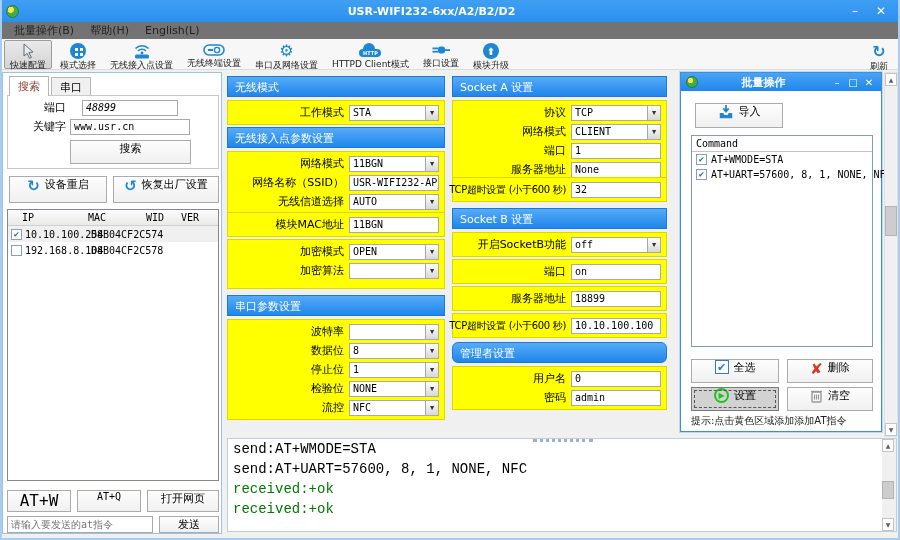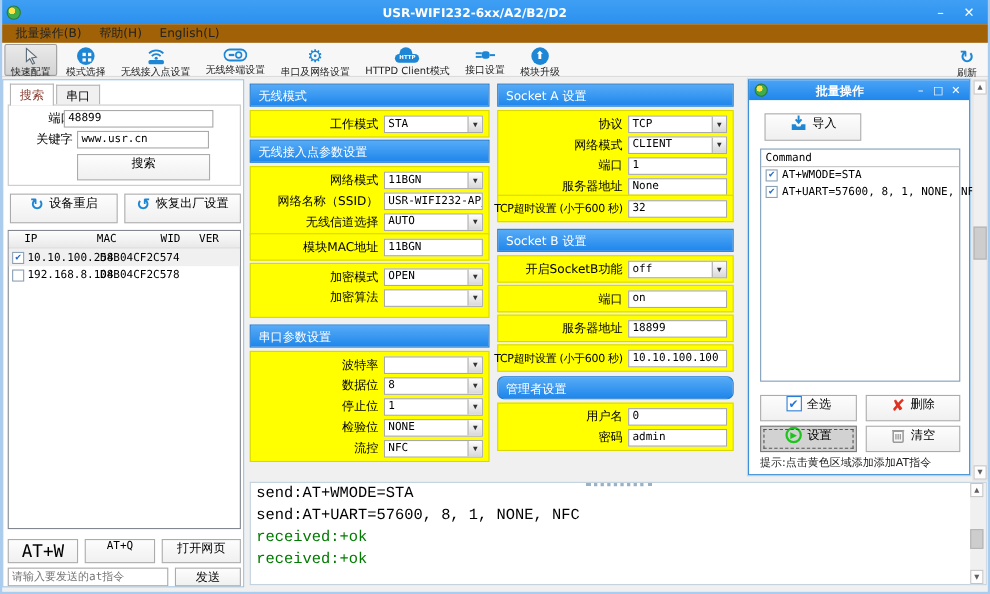--- a/index.html
+++ b/index.html
@@ -6,21 +6,21 @@
   html,body { width:900px; height:540px; overflow:hidden; }
   body { font-family:"DejaVu Sans", sans-serif; font-size:11px; color:#000; background:#f0f0f0; position:relative; }
   .mono { font-family:"DejaVu Sans Mono", monospace; }
 
   
   .titlebar { position:absolute; left:0; top:0; width:900px; height:22px; background:linear-gradient(#3f9ff4,#2b90ee); display:flex; align-items:center; }
   .applogo { width:13px; height:13px; border-radius:50%; margin-left:6px; background:radial-gradient(circle at 35% 35%, #ffe24a 28%, #3fae49 32%); border:1px solid #2d7a33; }
   .titletext { flex:1; text-align:center; color:#fff; font-weight:bold; font-size:11px; }
   .winbtns { display:flex; gap:4px; margin-right:8px; }
   .winbtn { color:#fff; width:22px; text-align:center; font-size:12px; cursor:default; }
-  .menubar { position:absolute; left:0; top:22px; width:900px; height:17px; background:#a16207; display:flex; align-items:center; padding-left:6px; }
+  .menubar { position:absolute; left:0; top:22px; width:900px; height:17px; background:#737373; display:flex; align-items:center; padding-left:6px; }
   .menuitem { padding:1px 8px; font-size:11px; color:#222; }
   .toolbar { position:absolute; left:0; top:39px; width:900px; height:31px; background:#f7f7f7; border-bottom:1px solid #dcdcdc; display:flex; align-items:stretch; padding:1px 4px 0 4px; }
   .tbitem { display:flex; flex-direction:column; align-items:center; justify-content:space-between; padding:2px 5px 2px 5px; margin-right:2px; border:1px solid transparent; }
   .tbitem.active { background:linear-gradient(#e9e9e9,#d4d4d4); border:1px solid #9c9c9c; border-radius:2px; }
   .tbicon { height:17px; display:flex; align-items:center; justify-content:center; color:#1e87d5; }
   .tblabel { font-size:9px; color:#222; white-space:nowrap; }
   .tbspacer { flex:1; }
   .bluecircle { width:16px; height:16px; border-radius:50%; background:#1e87d5; color:#fff; display:flex; align-items:center; justify-content:center; font-size:10px; font-weight:bold; }
   .dots { width:3px; height:3px; background:#fff; box-shadow:5px 0 0 #fff, 0 5px 0 #fff, 5px 5px 0 #fff; margin:-4px 0 0 -4px; }
   .cloud { position:relative; width:24px; height:15px; }
@@ -194,21 +194,21 @@
 </div>
 
 <div class="client">
 
   <div class="leftpanel">
     <span class="tab active" style="left:6px;">搜索</span>
     <span class="tab" style="left:48px;">串口</span>
     <div class="tabframe">
       <div class="lrow" style="left:0;top:4px;width:100%;">
         <span class="flabel" style="width:58px;text-align:right;">端口</span>
-        <span class="field" style="position:absolute;left:50px;width:136px;">48899</span>
+        <span class="field" style="position:absolute;left:74px;width:96px;font-style:italic;">48899</span>
       </div>
       <div class="lrow" style="left:0;top:23px;width:100%;">
         <span class="flabel" style="width:58px;text-align:right;">关键字</span>
         <span class="field" style="position:absolute;left:62px;width:120px;">www.usr.cn</span>
       </div>
       <div class="btn" style="position:absolute;left:62px;top:44px;width:121px;height:24px;">搜索</div>
     </div>
 
     <div class="btn bigbtn" style="left:6px;top:103px;width:98px;">
       <span style="color:#1e87d5;font-size:15px;font-weight:bold;">↻</span>

